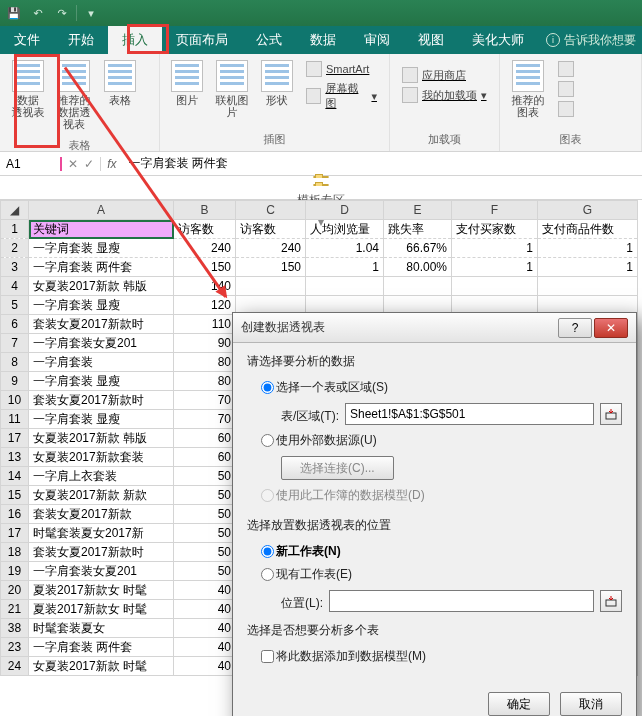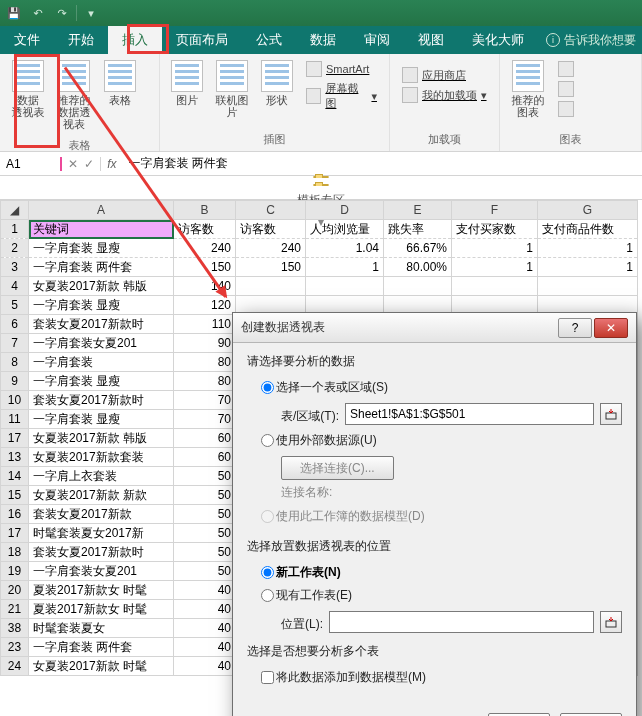--- a/index.html
+++ b/index.html
@@ -503,23 +503,20 @@
             </svg>
           </div>
       </div>
       <label class="opt">
           <input type="radio" style="">
           <span>使用外部数据源(U)</span>
         </label>
       <div class="sub">
           <button class="btn disabled" disabled="">选择连接(C)...</button>
         </div>
-      <div class="sub disabled">
-          <span>连接名称:</span>
-        </div>
       <label class="opt disabled">
           <input type="radio" disabled="" style="">
           <span>使用此工作簿的数据模型(D)</span>
         </label>
     </div>
     <div class="section">
       <div class="sec-title">选择放置数据透视表的位置</div>
       <label class="opt">
           <input type="radio" checked="" style="">
           <b style="color:#000"><span>新工作表(N)</span></b>

